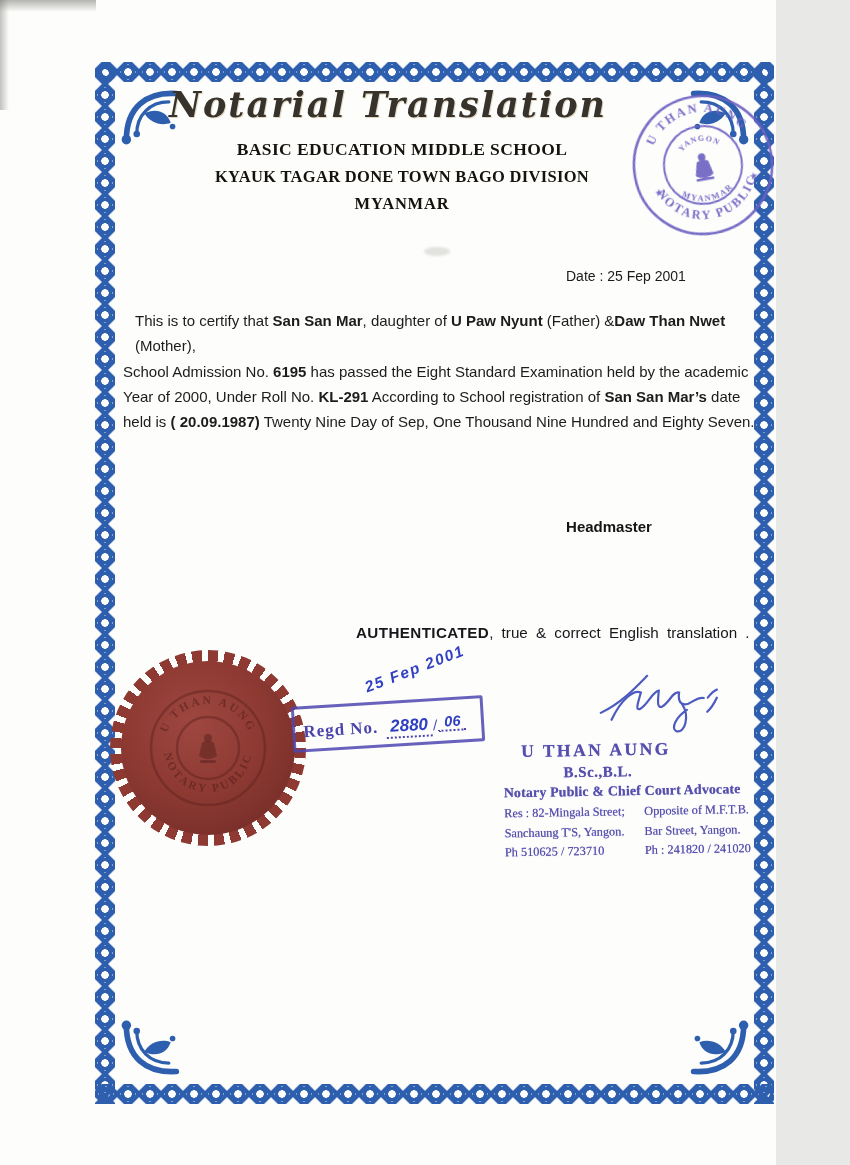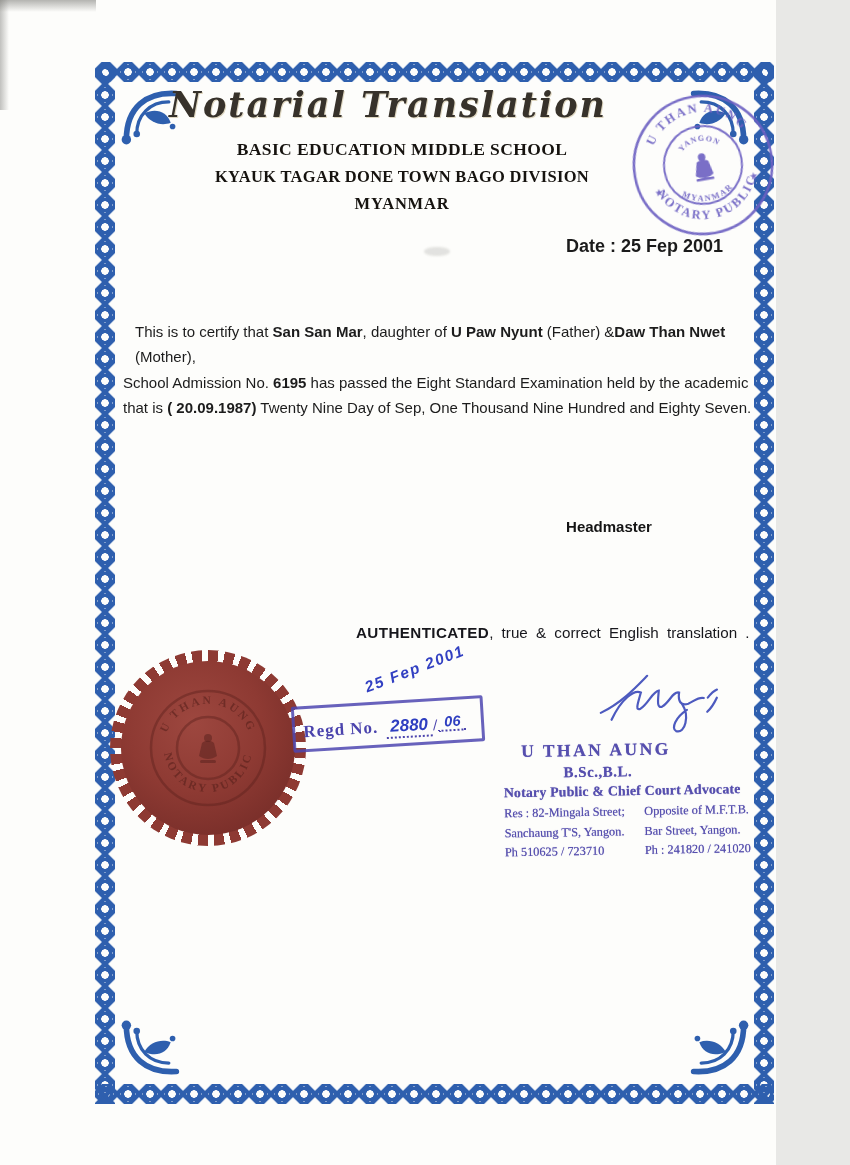--- a/index.html
+++ b/index.html
@@ -40,24 +40,24 @@
          font-family:"DejaVu Serif",serif;font-style:italic;font-weight:700;
          font-size:35px;letter-spacing:2px;color:#37322b;
          text-shadow:1px 1px 0 rgba(148,118,44,.28);}
   .school{position:absolute;left:0;right:0;top:139px;text-align:center;
           font-family:"Liberation Serif",serif;font-weight:700;color:#16130f;
           transform:translateX(14px);}
   .school .l1{font-size:17.5px;letter-spacing:.4px;}
   .school .l2{font-size:16.5px;margin-top:7px;letter-spacing:.3px;}
   .school .l3{font-size:16.5px;margin-top:7px;letter-spacing:.8px;}
 
-  .date-line{position:absolute;left:566px;top:236px;font-size:18px;font-weight:700;color:#1b1b1b;}
-
-  
-  .para{position:absolute;left:123px;top:319px;width:645px;
+  .date-line{position:absolute;left:566px;top:268px;font-size:14px;font-weight:400;color:#1b1b1b;}
+
+  
+  .para{position:absolute;left:123px;top:308px;width:645px;
         font-size:15px;line-height:25.3px;color:#1c1c1c;}
   .para .ind{padding-left:12px;}
   .para b{font-weight:700;}
 
   .sig-block{position:absolute;left:518px;top:514px;width:182px;text-align:center;
              font-size:15px;font-weight:600;line-height:25.5px;color:#141414;}
 
   .auth-line{position:absolute;left:356px;top:624px;font-size:15.2px;color:#17171c;word-spacing:4px;}
   .auth-line b{font-weight:800;letter-spacing:.4px;text-align:center;}
 
@@ -204,21 +204,22 @@
         <textPath href="#rs-myanmar" startOffset="50%" text-anchor="middle" data-name="round-stamp-inner-bottom-text">MYANMAR</textPath>
       </text>
     </svg>
   </div>
 
   <div class="date-line" data-name="date-line">Date : 25 Fep 2001</div>
 
   <div class="para" data-name="certificate-body">
     <div class="ind" data-name="body-line"><span>This is to certify that </span><b>San San Mar</b><span>, daughter of </span><b>U Paw Nyunt</b><span> (Father) &amp;</span><b>Daw Than Nwet</b><span> (Mother),</span></div>
     <div data-name="body-line"><span>School Admission No. </span><b>6195</b><span> has passed the Eight Standard Examination held by the academic</span></div>
-    <div data-name="body-line"><span>that is </span><b>( 20.09.1987)</b><span> Twenty Nine Day of Sep, One Thousand Nine Hundred and Eighty Seven.</span></div>
+    <div data-name="body-line"><span>Year of 2000, Under Roll No. </span><b>KL-291</b><span>  According to School registration of </span><b>San San Mar’s</b><span> date</span></div>
+    <div data-name="body-line"><span>held is </span><b>( 20.09.1987)</b><span> Twenty Nine Day of Sep, One Thousand Nine Hundred and Eighty Seven.</span></div>
   </div>
 
   <div class="sig-block" data-name="headmaster-signature-block">
     <div data-name="role-line">Headmaster</div>
   </div>
 
   <div class="auth-line" data-name="authentication-line">
     <b data-name="authenticated-word">AUTHENTICATED</b><span data-name="authenticated-rest">, true  &amp;  correct  English translation .</span>
   </div>
 

